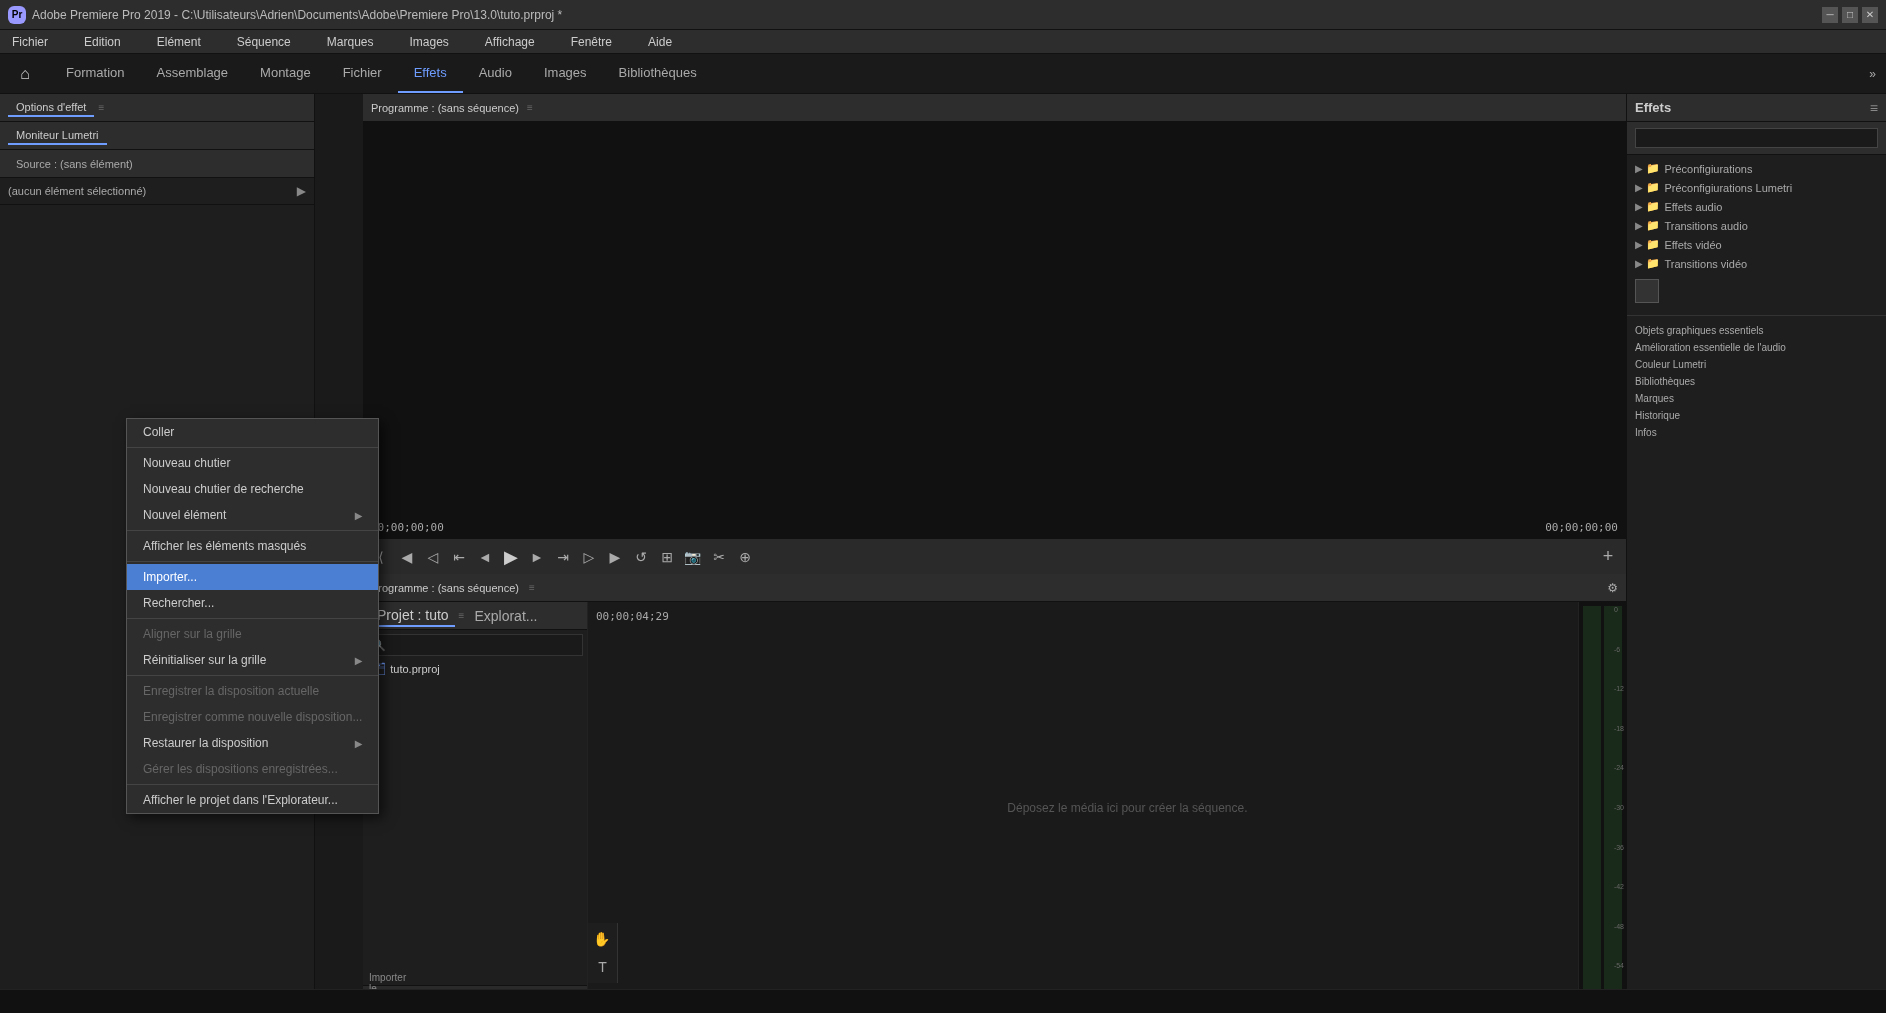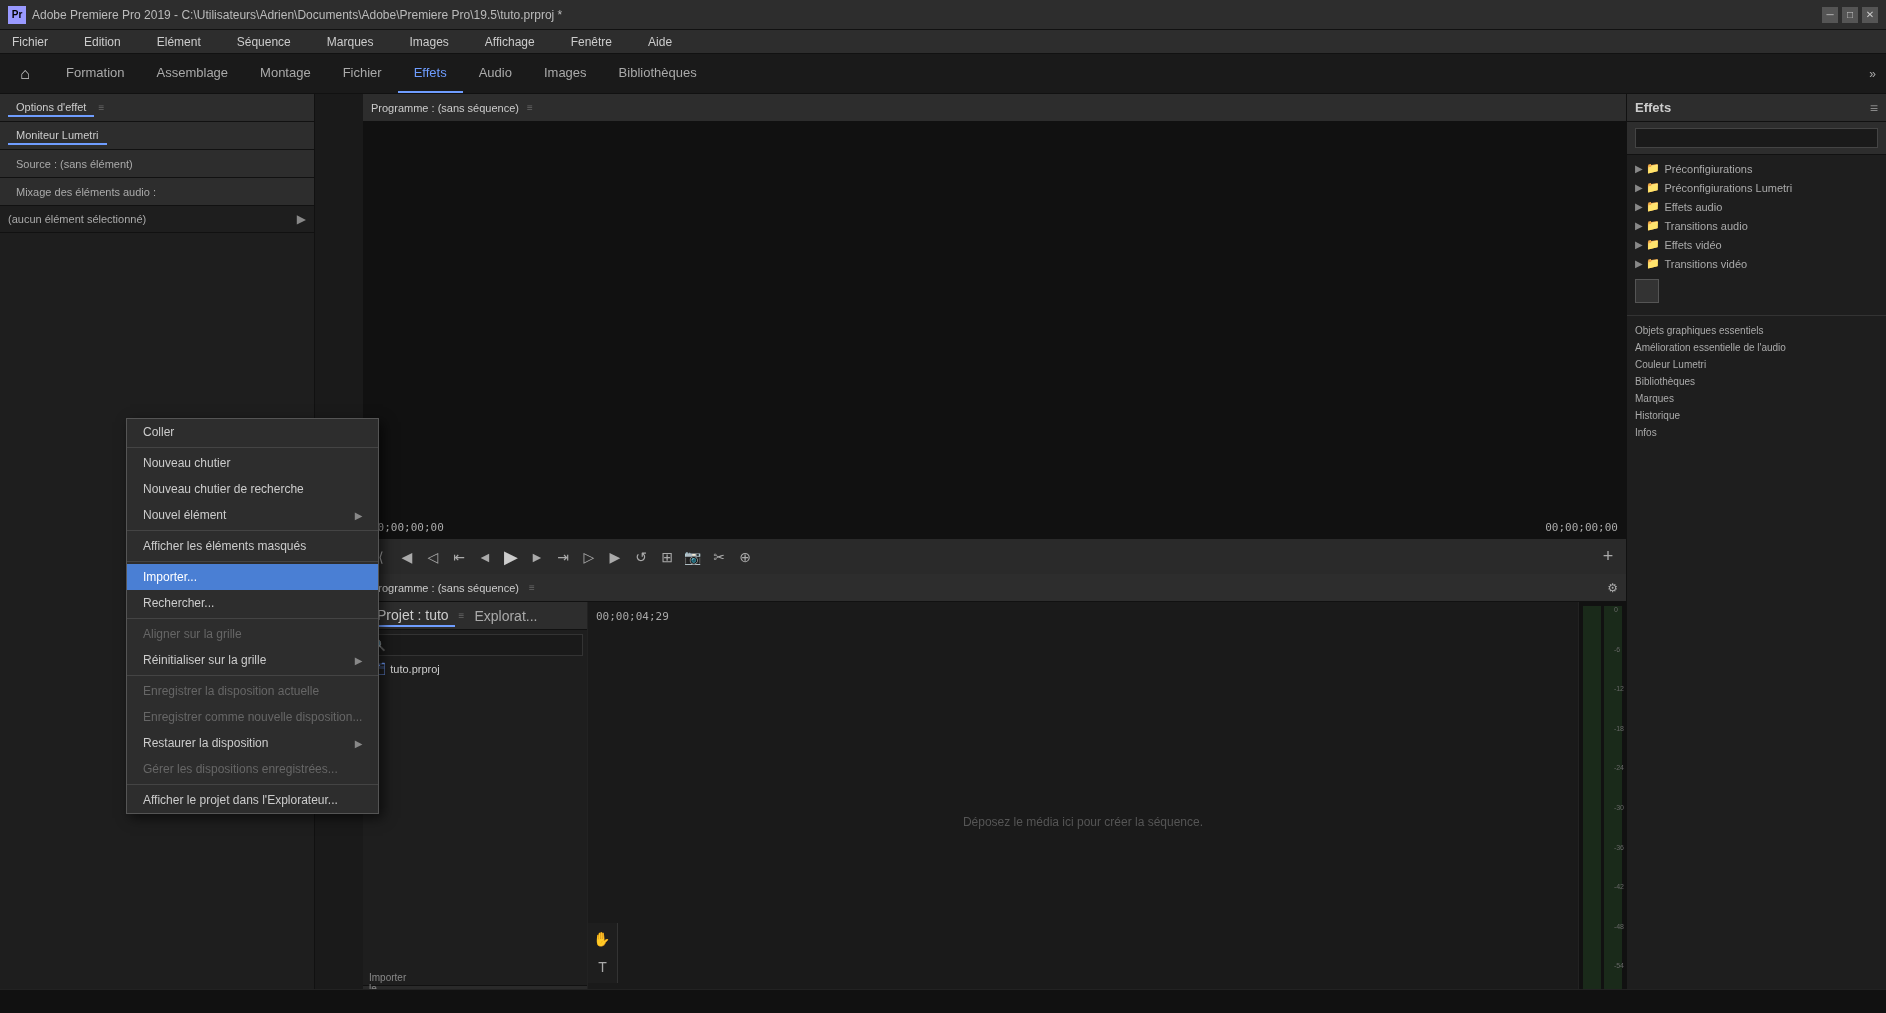--- a/index.html
+++ b/index.html
@@ -27,20 +27,21 @@
       width: 18px;
       height: 18px;
       margin-right: 6px;
       background: #9999ff;
       display: flex;
       align-items: center;
       justify-content: center;
       font-size: 10px;
       color: #000;
       font-weight: bold;
+      border-radius: 6px;
     }
     #title-bar .title-text {
       font-size: 12px;
       color: #bbb;
       flex: 1;
     }
     #title-bar .window-controls {
       display: flex;
       gap: 4px;
     }
@@ -488,21 +489,21 @@
     .status-text {
       font-size: 10px;
       color: #666;
     }
   </style>
 </head>
 <body>
 
 <div id="title-bar">
   <div class="app-icon">Pr</div>
-  <span class="title-text">Adobe Premiere Pro 2019 - C:\Utilisateurs\Adrien\Documents\Adobe\Premiere Pro\19.5\tuto.prproj *</span>
+  <span class="title-text">Adobe Premiere Pro 2019 - C:\Utilisateurs\Adrien\Documents\Adobe\Premiere Pro\13.0\tuto.prproj *</span>
   <div class="window-controls">
     <button class="win-btn">─</button>
     <button class="win-btn">□</button>
     <button class="win-btn">✕</button>
   </div>
 </div>
 
 <div id="menu-bar">
   <span class="menu-item">Fichier</span>
   <span class="menu-item">Edition</span>
@@ -536,23 +537,20 @@
 
     <div class="panel-header">
       <span class="panel-tab active">Options d'effet</span>
       <span style="color:#666; font-size:10px;">≡</span>
     </div>
     <div style="height:28px; background:#2d2d2d; display:flex; align-items:center; padding:0 8px; border-bottom:1px solid #111; gap:4px;">
       <span class="panel-tab active">Moniteur Lumetri</span>
     </div>
     <div style="height:28px; background:#2d2d2d; display:flex; align-items:center; padding:0 8px; border-bottom:1px solid #111; gap:4px;">
       <span class="panel-tab">Source : (sans élément)</span>
-    </div>
-    <div style="height:28px; background:#2d2d2d; display:flex; align-items:center; padding:0 8px; border-bottom:1px solid #111; gap:4px;">
-      <span class="panel-tab">Mixage des éléments audio :</span>
     </div>
 
     <div style="padding:6px 8px; background:#1e1e1e; display:flex; align-items:center; justify-content:space-between; border-bottom:1px solid #111;">
       <span style="font-size:11px; color:#aaa;">(aucun élément sélectionné)</span>
       <span style="color:#888; font-size:12px;">▶</span>
     </div>
 
     <div style="flex:1; background:#1e1e1e;"></div>
   </div>
 
@@ -624,21 +622,21 @@
             <div class="footer-btn">⊕</div>
             <div class="footer-btn">○</div>
             <div style="width:60px; height:12px; background:#333; border-radius:6px; position:relative; margin:0 4px;">
               <div style="width:8px; height:12px; background:#888; border-radius:4px; position:absolute; left:30%;"></div>
             </div>
             <div class="footer-btn">≡</div>
             <div class="footer-btn">▾</div>
           </div>
         </div>
 
-        <div style="flex:1; display:flex; flex-direction:column; background:#1a1a1a; position:relative;">
+        <div style="flex:1; display:flex; flex-direction:row; background:#1a1a1a; position:relative;">
           <div style="display:flex; align-items:center; height:28px; padding:0 8px; gap:6px;">
             <span style="color:#aaa; font-size:11px; font-family:monospace;">00;00;04;29</span>
           </div>
           <div class="timeline-drop-area">
             <span>Déposez le média ici pour créer la séquence.</span>
           </div>
 
           <div style="position:absolute; bottom:30px; left:0; width:30px; background:#1e1e1e; border-right:1px solid #333; display:flex; flex-direction:column; align-items:center; gap:4px; padding:4px 0;">
             <div class="tool-btn">✋</div>
             <div class="tool-btn">T</div>

